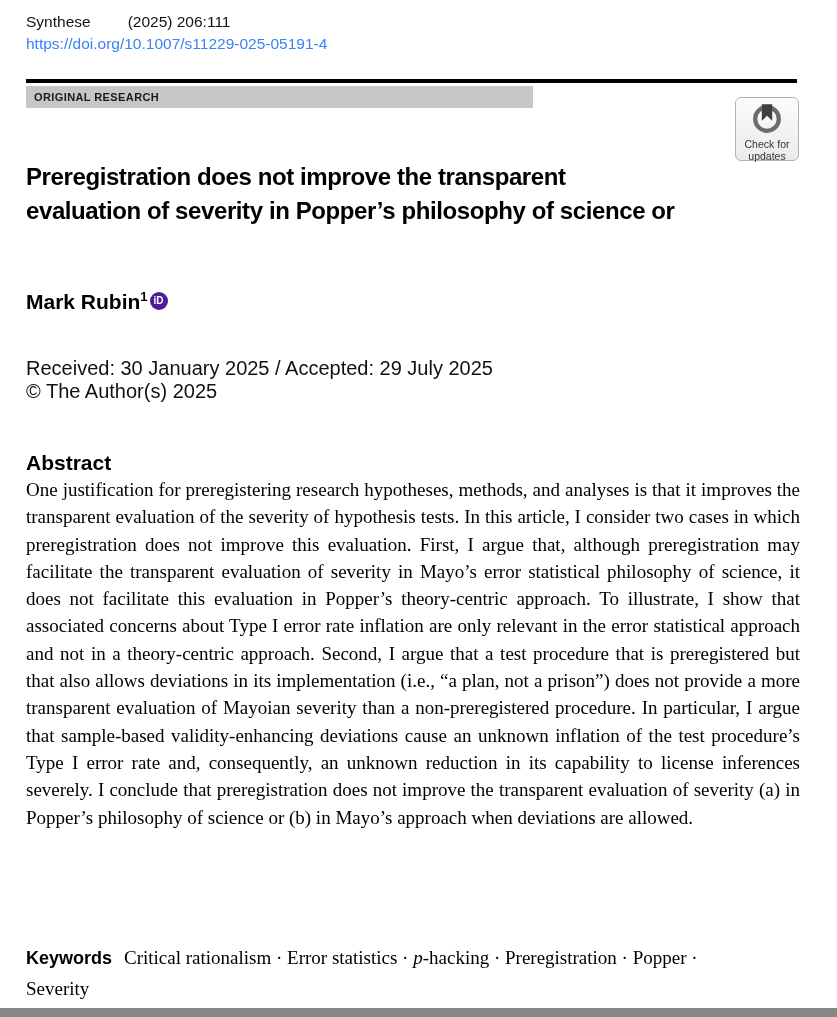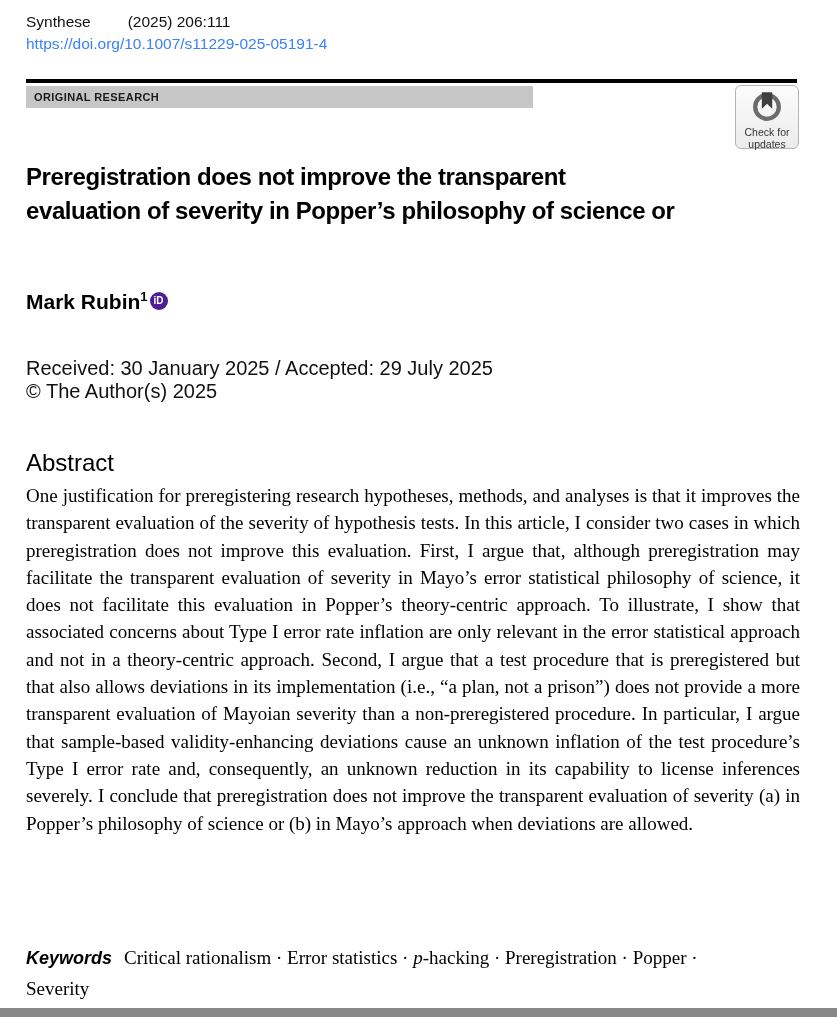--- a/index.html
+++ b/index.html
@@ -24,21 +24,21 @@
   .header-rule { position: absolute; top: 79px; left: 26px; width: 771px; height: 4px; background: #000; }
   .type-banner {
     position: absolute; top: 86px; left: 26px; width: 507px; height: 22px;
     background: #c6c6c6; color: #1a1a1a;
     font-size: 11px; font-weight: bold; letter-spacing: 0.4px; line-height: 22px;
     padding-left: 8px;
   }
 
   
   .update-badge {
-    position: absolute; top: 85px; left: 735px; width: 64px; height: 64px;
+    position: absolute; top: 97px; left: 735px; width: 64px; height: 64px;
     border: 1px solid #b3b3b3; border-radius: 6px;
     background: linear-gradient(#fcfcfc, #ebebeb);
     display: flex; flex-direction: column; align-items: center;
     padding-top: 3px; cursor: pointer;
   }
   .badge-text { font-size: 10.5px; line-height: 11.5px; color: #333; text-align: center; margin-top: 0px; }
   .badge-text span { display: block; }
 
   
   .article-title {
@@ -55,34 +55,34 @@
     background: #4c1d95; color: #fff; font-size: 10px; font-weight: bold;
     text-align: center; line-height: 18px; margin-left: 2px;
     position: relative; top: -5px; cursor: pointer;
   }
 
   
   .dates { position: absolute; top: 357px; left: 26px; font-size: 20px; line-height: 22.5px; color: #111; }
 
   
   .abstract-block { position: absolute; top: 450px; left: 26px; width: 774px; }
-  .abstract-heading { margin: 0; font-size: 24px; line-height: 25px; font-weight: normal; }
+  .abstract-heading { margin: 0; font-size: 21px; line-height: 25px; font-weight: bold; }
   .abstract-body {
-    margin: 7px 0 0 0;
+    margin: 1px 0 0 0;
     font-family: "Liberation Serif", serif;
     font-size: 19px; line-height: 27.3px;
     text-align: justify; color: #000;
   }
 
   
   .keywords-row {
     position: absolute; top: 943px; left: 26px; width: 705px;
     font-family: "Liberation Serif", serif; font-size: 19px; line-height: 29.5px;
   }
-  .kw-label { font-family: "Liberation Sans", sans-serif; font-weight: bold; font-size: 18px; margin-right: 12px; font-style: italic; }
+  .kw-label { font-family: "Liberation Sans", sans-serif; font-weight: bold; font-size: 18px; margin-right: 12px; }
 </style>
 </head>
 <body>
 
 <div class="page">
 
   <div class="masthead">
     <div class="row1">
       <span>Synthese</span>
       <span>(2025) 206:111</span>

